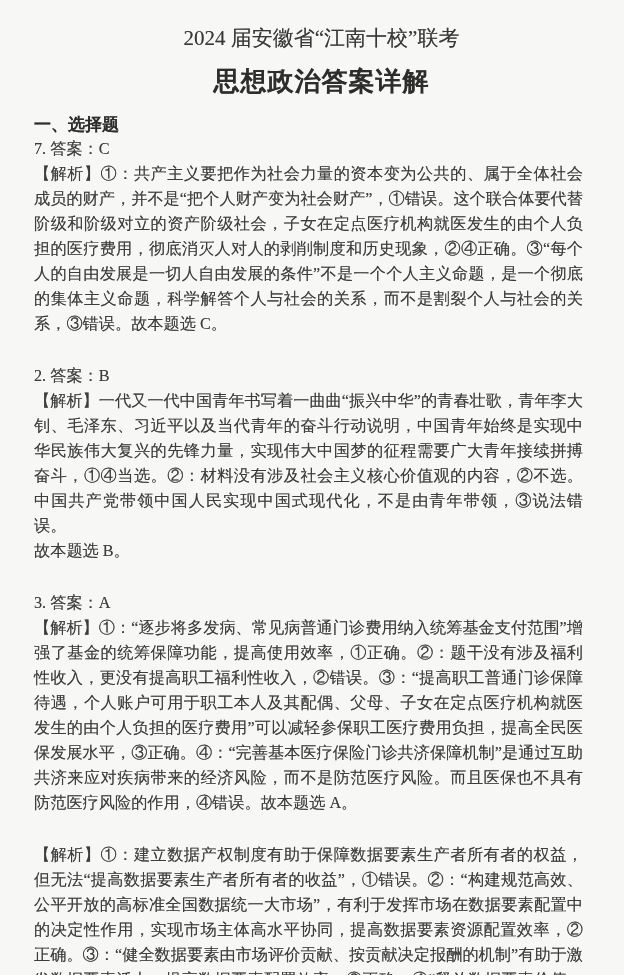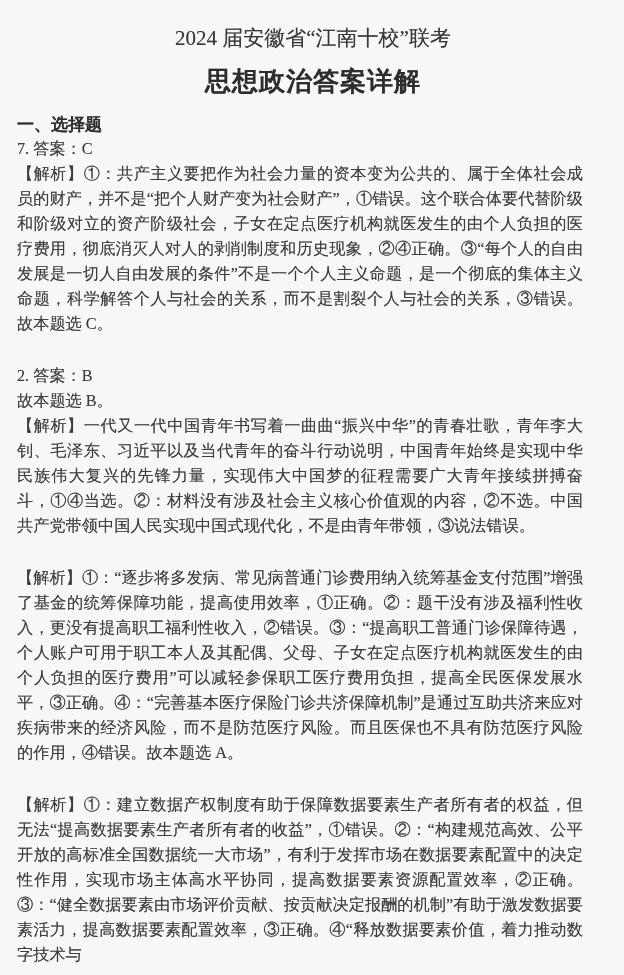--- a/index.html
+++ b/index.html
@@ -7,21 +7,21 @@
   body {
     font-family: "Liberation Serif", "DejaVu Serif", serif;
     background: #f7f7f5;
   }
   .page {
     position: relative;
     width: 624px;
     height: 975px;
     background: #f7f7f5;
     overflow: hidden;
-    padding: 24px 41px 0 17px;
+    padding: 24px 41px 0 34px;
     color: #3d3d3d;
     text-shadow: 0 0 0.6px rgba(70,70,70,0.55);
   }
   .doc-header { position: relative; left: 13px; }
   .doc-title {
     text-align: center;
     font-family: "Liberation Serif", "DejaVu Serif", serif;
     font-size: 21px;
     font-weight: 400;
     line-height: 28px;
@@ -72,25 +72,26 @@
 
   <div class="section-heading">一、选择题</div>
 
   <div class="question">
     <p class="answer-line">7. 答案：C</p>
     <p class="analysis-paragraph">【解析】①：共产主义要把作为社会力量的资本变为公共的、属于全体社会成员的财产，并不是“把个人财产变为社会财产”，①错误。这个联合体要代替阶级和阶级对立的资产阶级社会，子女在定点医疗机构就医发生的由个人负担的医疗费用，彻底消灭人对人的剥削制度和历史现象，②④正确。③“每个人的自由发展是一切人自由发展的条件”不是一个个人主义命题，是一个彻底的集体主义命题，科学解答个人与社会的关系，而不是割裂个人与社会的关系，③错误。故本题选 C。</p>
   </div>
 
   <div class="question">
     <p class="answer-line">2. 答案：B</p>
+    <p class="analysis-paragraph">【解析】一代又一代中国青年书写着一曲曲“振兴中华”的青春壮歌，青年李大钊、毛泽东、习近平以及当代青年的奋斗行动说明，中国青年始终是实现中华民族伟大复兴的先锋力量，实现伟大中国梦的征程需要广大青年接续拼搏奋斗，①④当选。②：材料没有涉及社会主义核心价值观的内容，②不选。中国共产党带领中国人民实现中国式现代化，不是由青年带领，③说法错误。</p>
     <p class="analysis-paragraph">故本题选 B。</p>
-    <p class="analysis-paragraph">【解析】一代又一代中国青年书写着一曲曲“振兴中华”的青春壮歌，青年李大钊、毛泽东、习近平以及当代青年的奋斗行动说明，中国青年始终是实现中华民族伟大复兴的先锋力量，实现伟大中国梦的征程需要广大青年接续拼搏奋斗，①④当选。②：材料没有涉及社会主义核心价值观的内容，②不选。中国共产党带领中国人民实现中国式现代化，不是由青年带领，③说法错误。</p>
   </div>
 
   <div class="question">
+    <p class="answer-line">3. 答案：A</p>
     <p class="analysis-paragraph">【解析】①：“逐步将多发病、常见病普通门诊费用纳入统筹基金支付范围”增强了基金的统筹保障功能，提高使用效率，①正确。②：题干没有涉及福利性收入，更没有提高职工福利性收入，②错误。③：“提高职工普通门诊保障待遇，个人账户可用于职工本人及其配偶、父母、子女在定点医疗机构就医发生的由个人负担的医疗费用”可以减轻参保职工医疗费用负担，提高全民医保发展水平，③正确。④：“完善基本医疗保险门诊共济保障机制”是通过互助共济来应对疾病带来的经济风险，而不是防范医疗风险。而且医保也不具有防范医疗风险的作用，④错误。故本题选 A。</p>
   </div>
 
   <div class="question">
     <p class="analysis-paragraph">【解析】①：建立数据产权制度有助于保障数据要素生产者所有者的权益，但无法“提高数据要素生产者所有者的收益”，①错误。②：“构建规范高效、公平开放的高标准全国数据统一大市场”，有利于发挥市场在数据要素配置中的决定性作用，实现市场主体高水平协同，提高数据要素资源配置效率，②正确。③：“健全数据要素由市场评价贡献、按贡献决定报酬的机制”有助于激发数据要素活力，提高数据要素配置效率，③正确。④“释放数据要素价值，着力推动数字技术与</p>
   </div>
 
 </div>
 
 </body></html>

